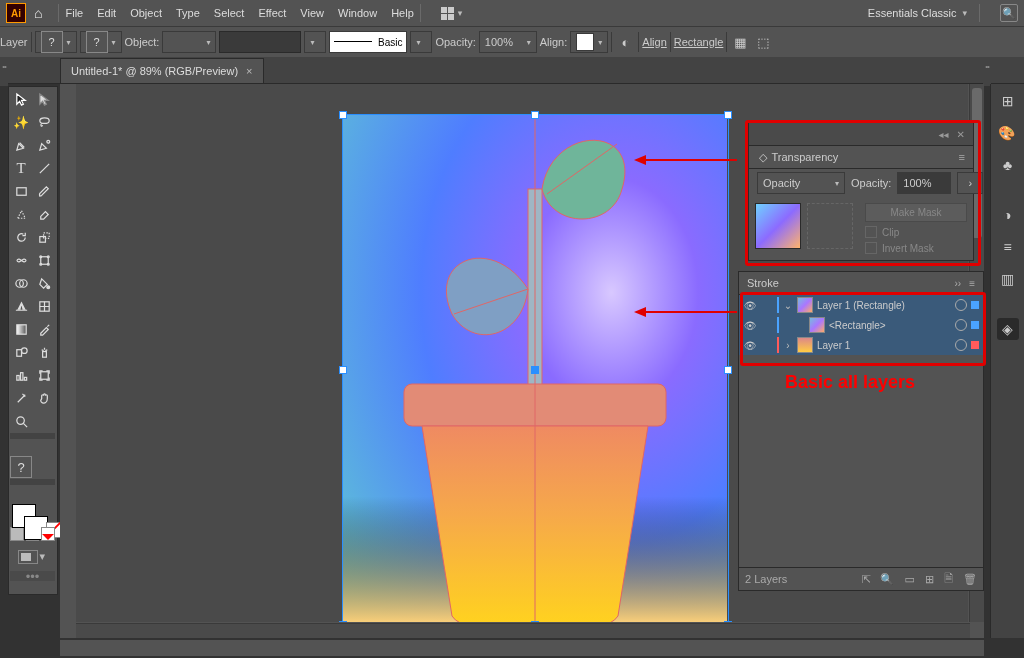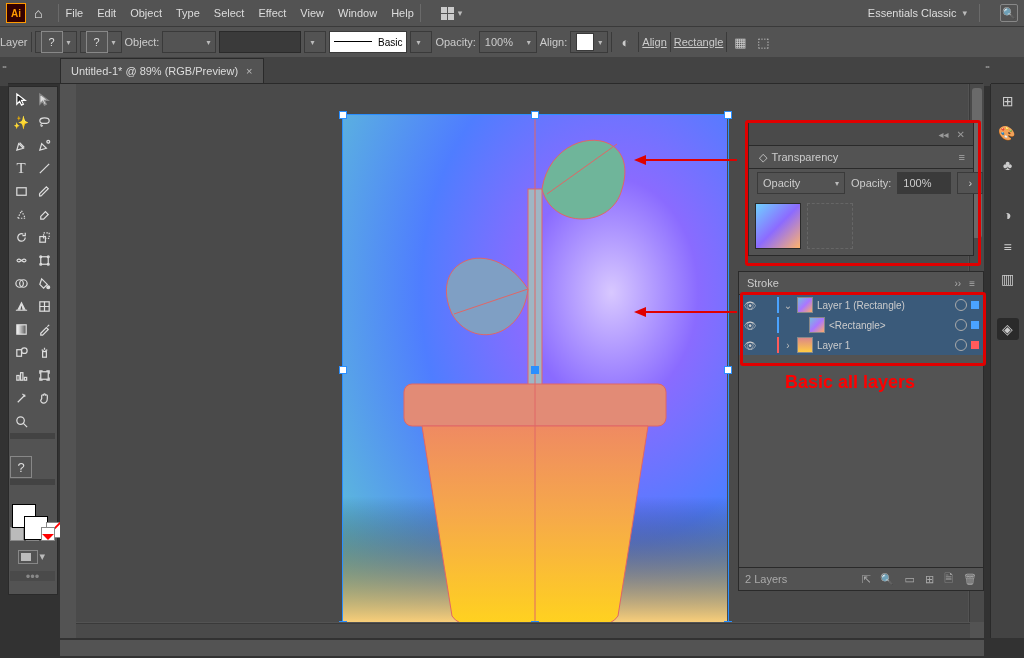--- a/index.html
+++ b/index.html
@@ -464,20 +464,31 @@
     <div class="dd" style="width:42px;background:#3a3a3a">
         <span>100%</span>
       </div>
     <div class="dd" style="width:14px;justify-content:center">
         <span>›</span>
       </div>
   </div>
   <div class="trans-body">
     <div class="thumb"></div>
     <div class="mask"></div>
+    <div class="rcol">
+      <div class="mkmask">Make Mask</div>
+      <div class="ck">
+          <div class="box"></div>
+          <span>Clip</span>
+        </div>
+      <div class="ck">
+          <div class="box"></div>
+          <span>Invert Mask</span>
+        </div>
+    </div>
   </div>
 </div>
 
 <div class="panel" style="left:738px;top:271px;width:244px;height:318px">
   <div class="lay-head">
     <span>Stroke</span>
     <div class="r">
         <span>››</span>
         <span>≡</span>
       </div>

